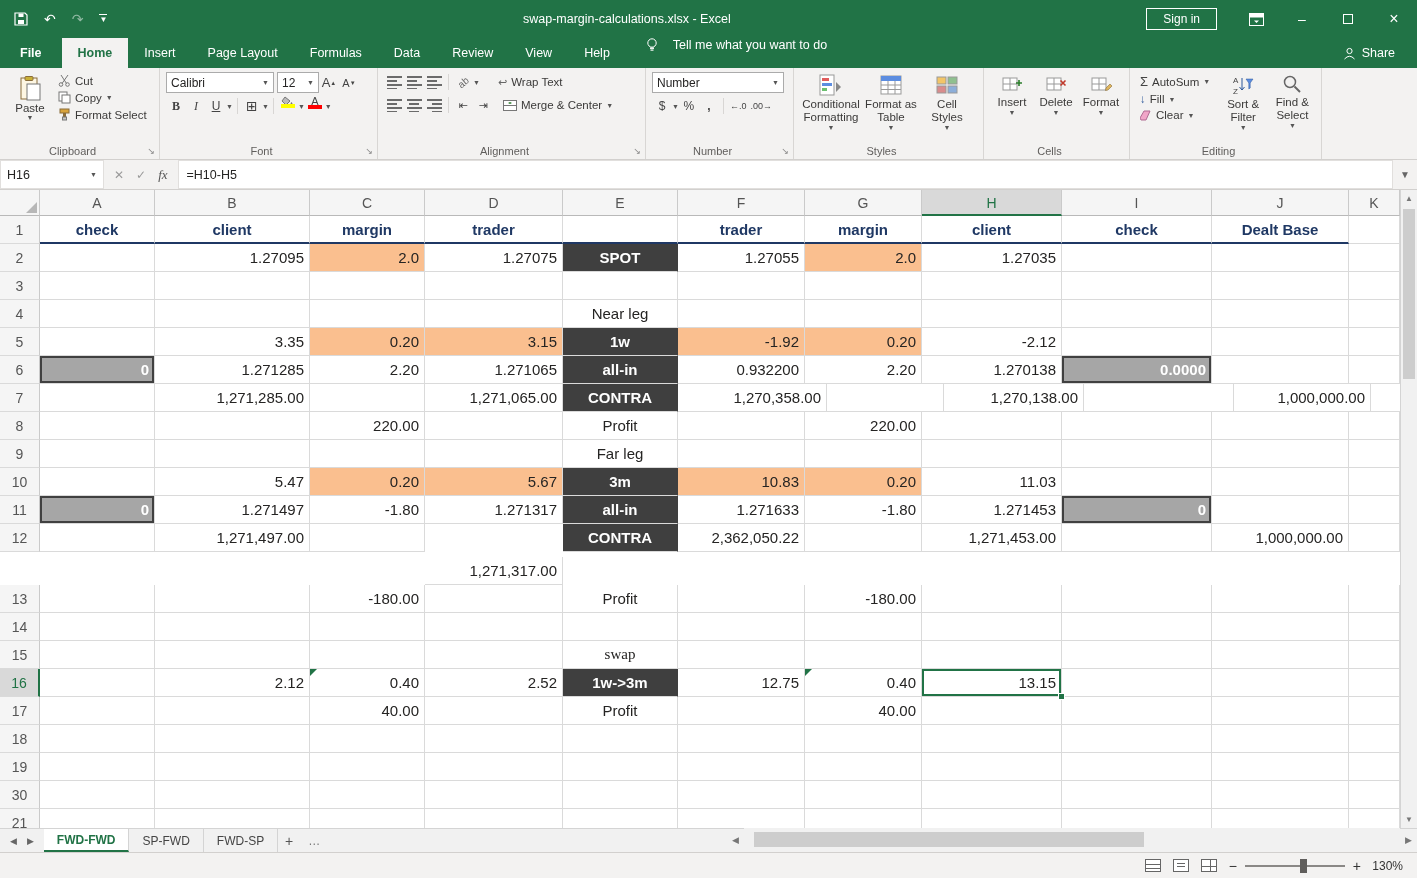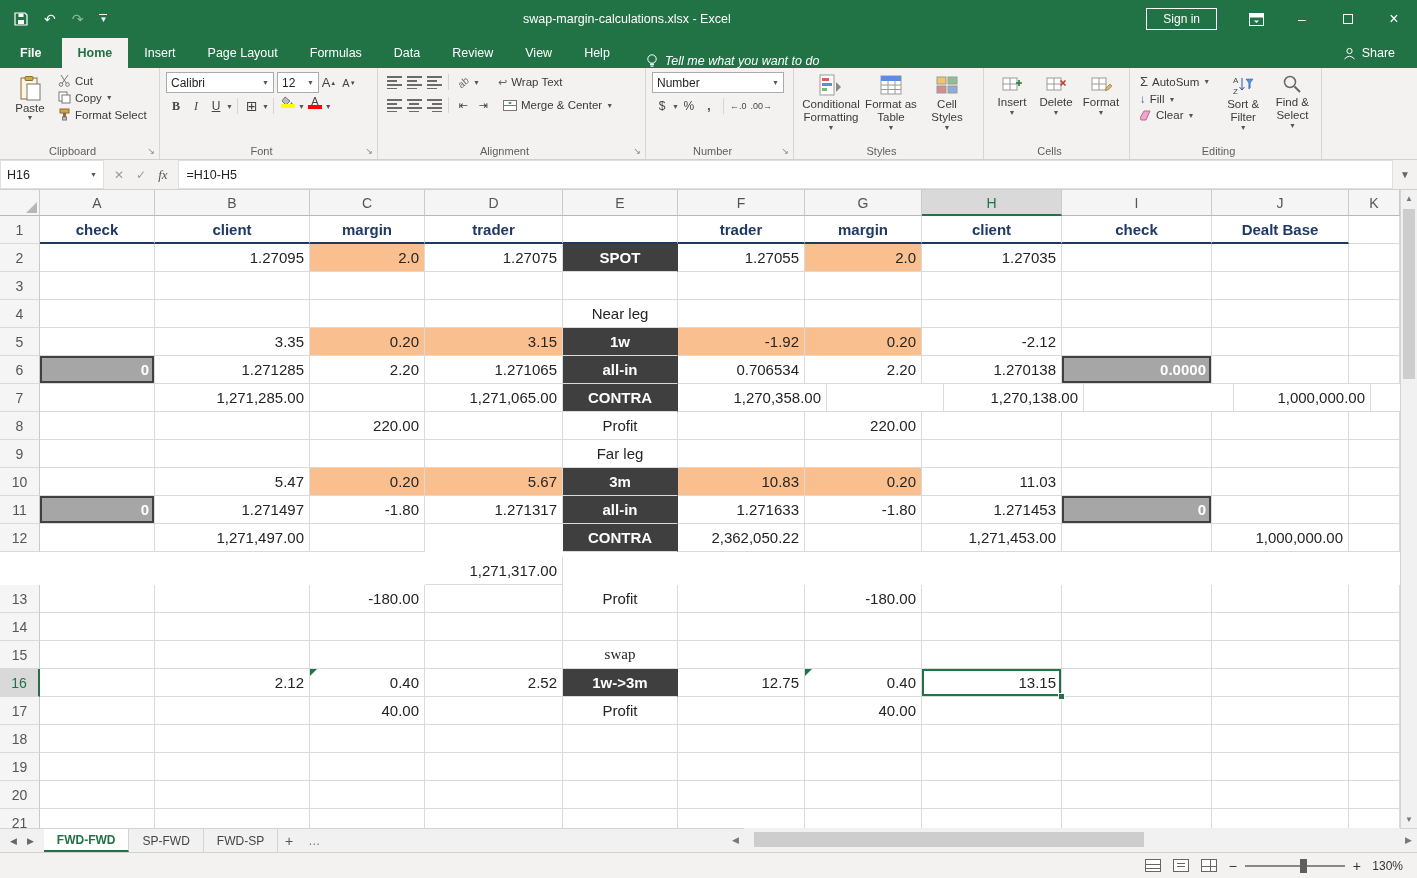--- a/index.html
+++ b/index.html
@@ -17,21 +17,21 @@
   .tb-right { display:flex; align-items:center; height:100%; }
   .signin { border:1px solid #fff; padding:3px 16px; font-size:12px; margin-right:16px; }
   .winbtn { width:46px; height:38px; display:flex; align-items:center; justify-content:center; font-size:14px; }
   .maxbox { width:10px; height:10px; border:1px solid #fff; display:inline-block; }
 
   
   .tabrow { position:absolute; top:38px; left:0; right:0; height:30px; background:#217346; display:flex; align-items:stretch; color:#fff; font-size:12.5px; }
   .rtab { padding:0 16px; display:flex; align-items:center; }
   .rtab.file { padding:0 20px; font-weight:bold; }
   .rtab.active { background:#f3f2f1; color:#217346; font-weight:bold; }
-  .tellme { display:flex; align-items:flex-end; gap:7px; margin-left:20px;font-style:italic; }
+  .tellme { display:flex; align-items:flex-start; gap:15px; margin-left:20px; }
   .tabspacer { flex:1; }
   .sharebox { display:flex; align-items:center; gap:6px; padding-right:22px; }
 
   
   .ribbon { position:absolute; top:68px; left:0; right:0; height:92px; background:#f3f2f1; border-bottom:1px solid #d2d0ce; display:flex; }
   .rgroup { position:relative; border-right:1px solid #d8d6d4; padding:4px 4px 18px 6px; flex:none; }
   .glabel { position:absolute; bottom:2px; left:0; right:14px; text-align:center; font-size:11px; color:#605e5c; white-space:nowrap; }
   .launcher { position:absolute; bottom:3px; right:4px; font-size:9px; color:#888; line-height:1; }
   .arr { font-size:7px; color:#555; }
   .rbtn { display:flex; align-items:center; gap:4px; font-size:11.5px; color:#3b3a39; padding:2px 4px; white-space:nowrap; }
@@ -639,21 +639,21 @@
         <div class="cell s-num" style="width: 115px;">
           <span class="cv">2.20</span>
         </div>
         <div class="cell s-num" style="width: 138px;">
           <span class="cv">1.271065</span>
         </div>
         <div class="cell s-dark" style="width: 115px;">
           <span class="cv">all-in</span>
         </div>
         <div class="cell s-num" style="width: 127px;">
-          <span class="cv">0.706534</span>
+          <span class="cv">0.932200</span>
         </div>
         <div class="cell s-num" style="width: 117px;">
           <span class="cv">2.20</span>
         </div>
         <div class="cell s-num" style="width: 140px;">
           <span class="cv">1.270138</span>
         </div>
         <div class="cell s-gray" style="width: 150px;">
           <span class="cv">0.0000</span>
         </div>
@@ -931,21 +931,21 @@
         <div class="cell" style="width: 138px;"></div>
         <div class="cell" style="width: 115px;"></div>
         <div class="cell" style="width: 127px;"></div>
         <div class="cell" style="width: 117px;"></div>
         <div class="cell" style="width: 140px;"></div>
         <div class="cell" style="width: 150px;"></div>
         <div class="cell" style="width: 137px;"></div>
         <div class="cell" style="width: 51px;"></div>
       </div>
       <div class="grid-row">
-        <div class="rowhead">20</div>
+        <div class="rowhead">30</div>
         <div class="cell" style="width: 115px;"></div>
         <div class="cell" style="width: 155px;"></div>
         <div class="cell" style="width: 115px;"></div>
         <div class="cell" style="width: 138px;"></div>
         <div class="cell" style="width: 115px;"></div>
         <div class="cell" style="width: 127px;"></div>
         <div class="cell" style="width: 117px;"></div>
         <div class="cell" style="width: 140px;"></div>
         <div class="cell" style="width: 150px;"></div>
         <div class="cell" style="width: 137px;"></div>

